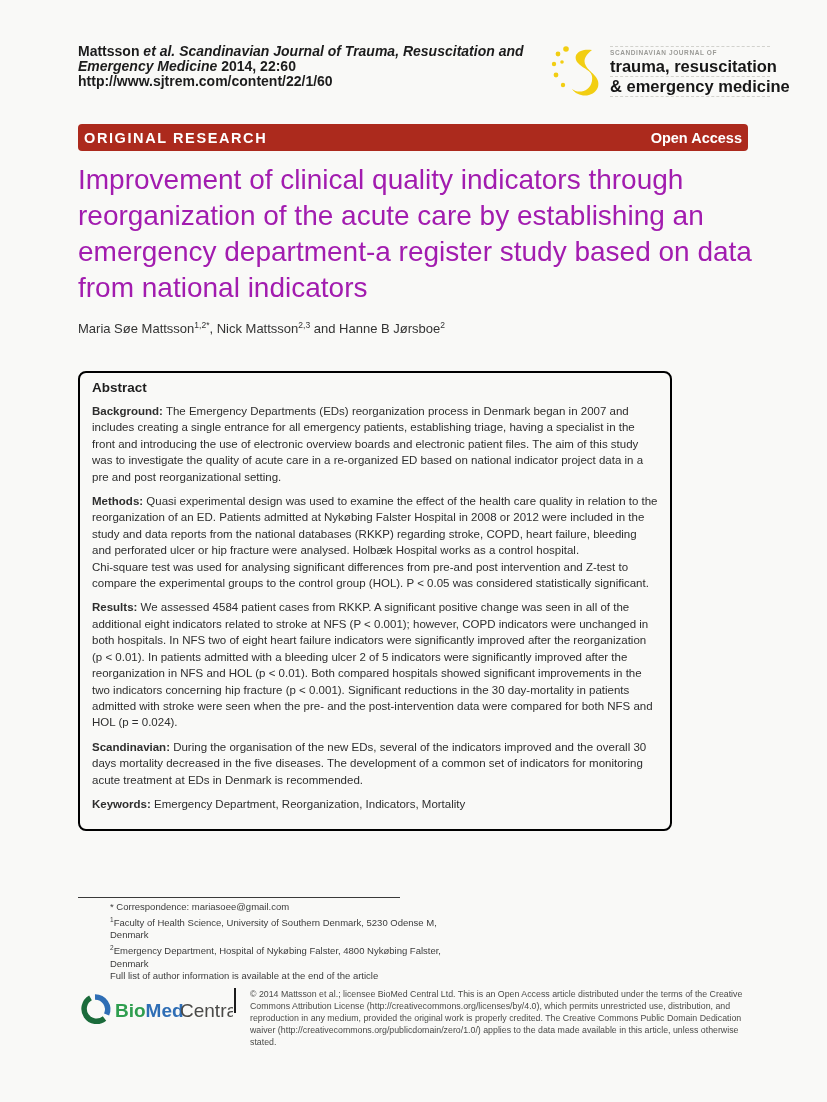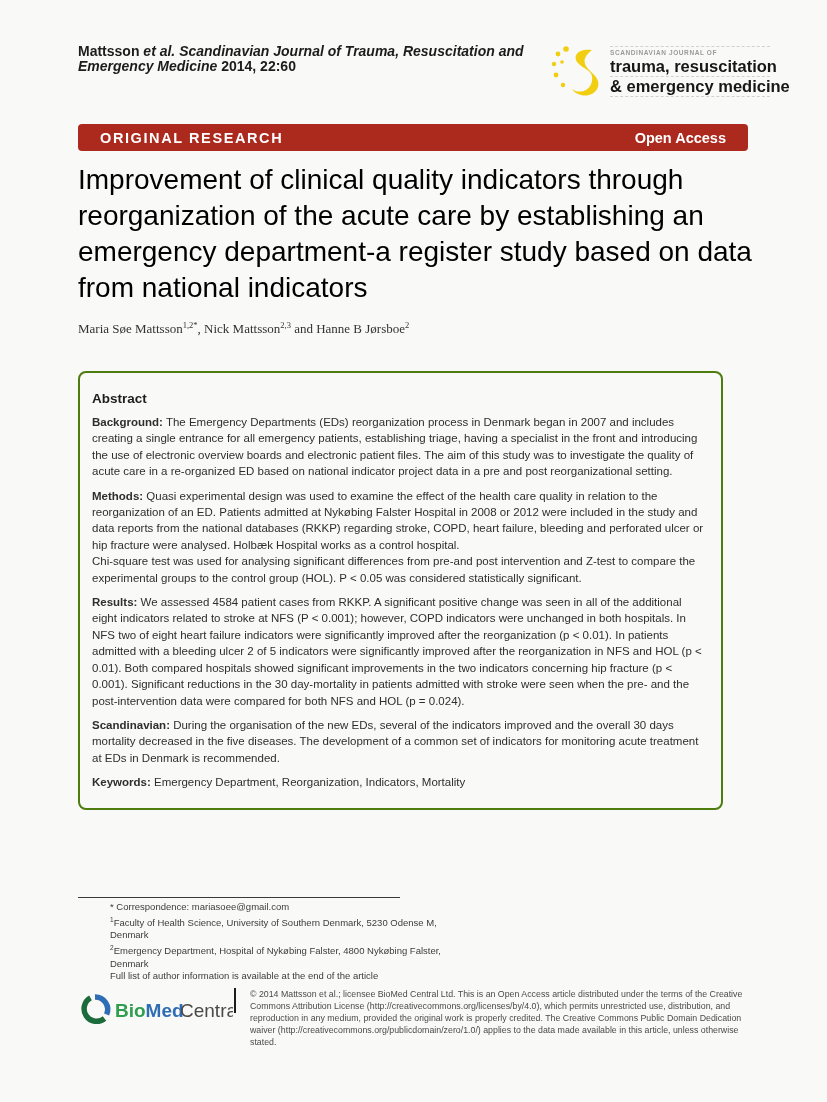--- a/index.html
+++ b/index.html
@@ -36,39 +36,39 @@
   }
   .jlogo .l1,.jlogo .l2{
     font-size:16.5px;font-weight:700;color:#171717;line-height:19px;
     border-bottom:1px dashed #d2d2cd;white-space:nowrap;
   }
   
   .banner{
     position:absolute;left:78px;top:124px;width:670px;height:27px;
     background:#ac2a1d;border-radius:4px;
     display:flex;align-items:center;justify-content:space-between;
-    padding:0 22px;box-sizing:border-box;
+    padding:0 6px;box-sizing:border-box;
   }
   .banner .bl{color:#fff;font-weight:700;font-size:14.5px;letter-spacing:1.6px;}
   .banner .br{color:#fff;font-weight:700;font-size:14.5px;}
   
   .title{
     position:absolute;left:78px;top:162px;width:684px;
-    font-size:28px;line-height:36px;font-weight:400;color:#000000;margin:0;
+    font-size:28px;line-height:36px;font-weight:400;color:#a21caf;margin:0;
   }
   .authors{
     position:absolute;left:78px;top:320px;width:600px;
-    font-size:13px;color:#333;font-family:Liberation Serif, serif;
+    font-size:13px;color:#333;
   }
   .authors sup{font-size:8.5px;}
   
   .abstract{
-    position:absolute;left:78px;top:371px;width:645px;box-sizing:border-box;
-    border:2px solid #4d7c0f;border-radius:8px;
-    padding:18px 12px 9px 12px;
+    position:absolute;left:78px;top:371px;width:594px;box-sizing:border-box;
+    border:2px solid #000000;border-radius:8px;
+    padding:7px 12px 9px 12px;
   }
   .abstract h2{
     margin:0 0 8px 0;font-size:13.5px;font-weight:700;color:#1e1e1e;
   }
   .abs-sec{font-size:11.5px;line-height:16.4px;color:#2e2e2e;margin:0 0 8px 0;}
   .abs-sec:last-child{margin-bottom:8px;}
   .abs-sec .lbl{font-weight:700;}
   
   .footnote-rule{
     position:absolute;left:78px;top:897px;width:322px;height:0;
@@ -91,20 +91,21 @@
     font-size:8.8px;line-height:12px;color:#4a4a48;
   }
 </style>
 </head>
 <body>
 
 <div class="page">
 
   <div class="citation">
     <span>Mattsson </span><span class="jname">et al. Scandinavian Journal of Trauma, Resuscitation and Emergency Medicine</span><span> 2014, </span><span class="vol">22</span><span>:60</span>
+    <a class="url" href="#">http://www.sjtrem.com/content/22/1/60</a>
   </div>
 
   <div class="jlogo">
     <svg class="smark" width="58" height="62" viewBox="0 0 58 62">
       <g fill="#f2ce12">
         <circle cx="10" cy="12" r="2.4"></circle>
         <circle cx="18" cy="7" r="2.8"></circle>
         <circle cx="6" cy="22" r="2.2"></circle>
         <circle cx="14" cy="20" r="1.8"></circle>
         <circle cx="8" cy="33" r="2.4"></circle>

